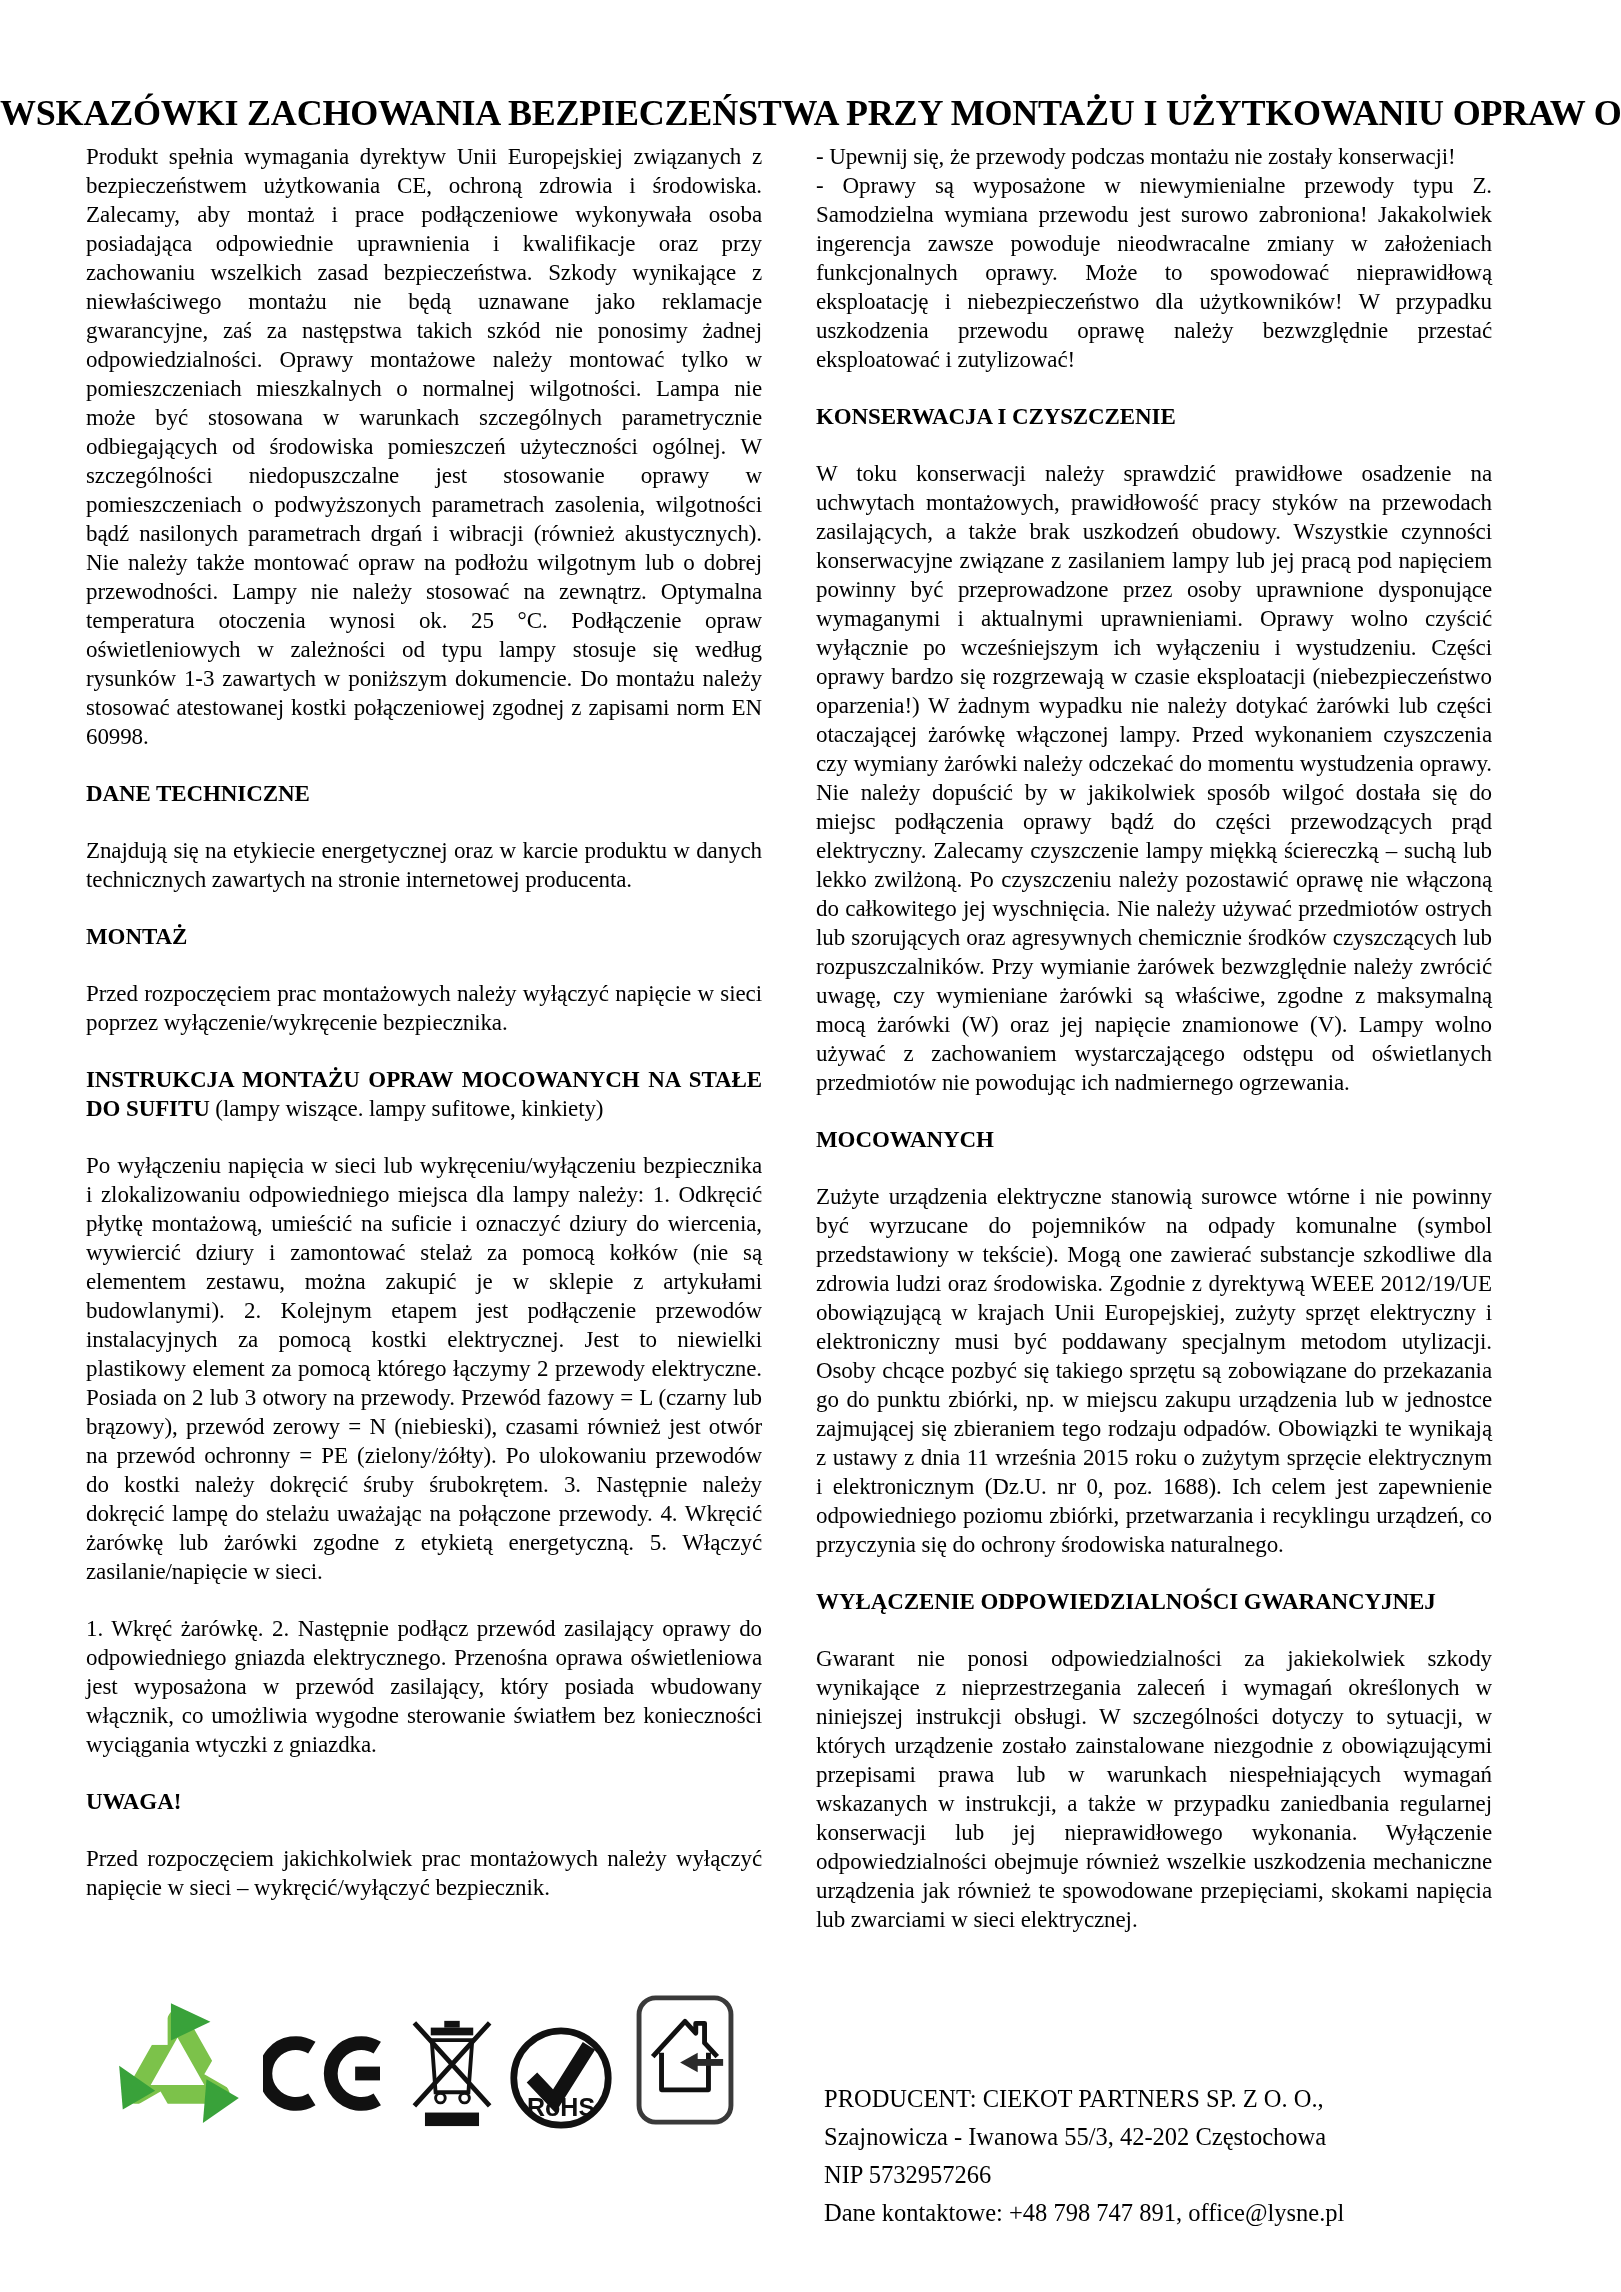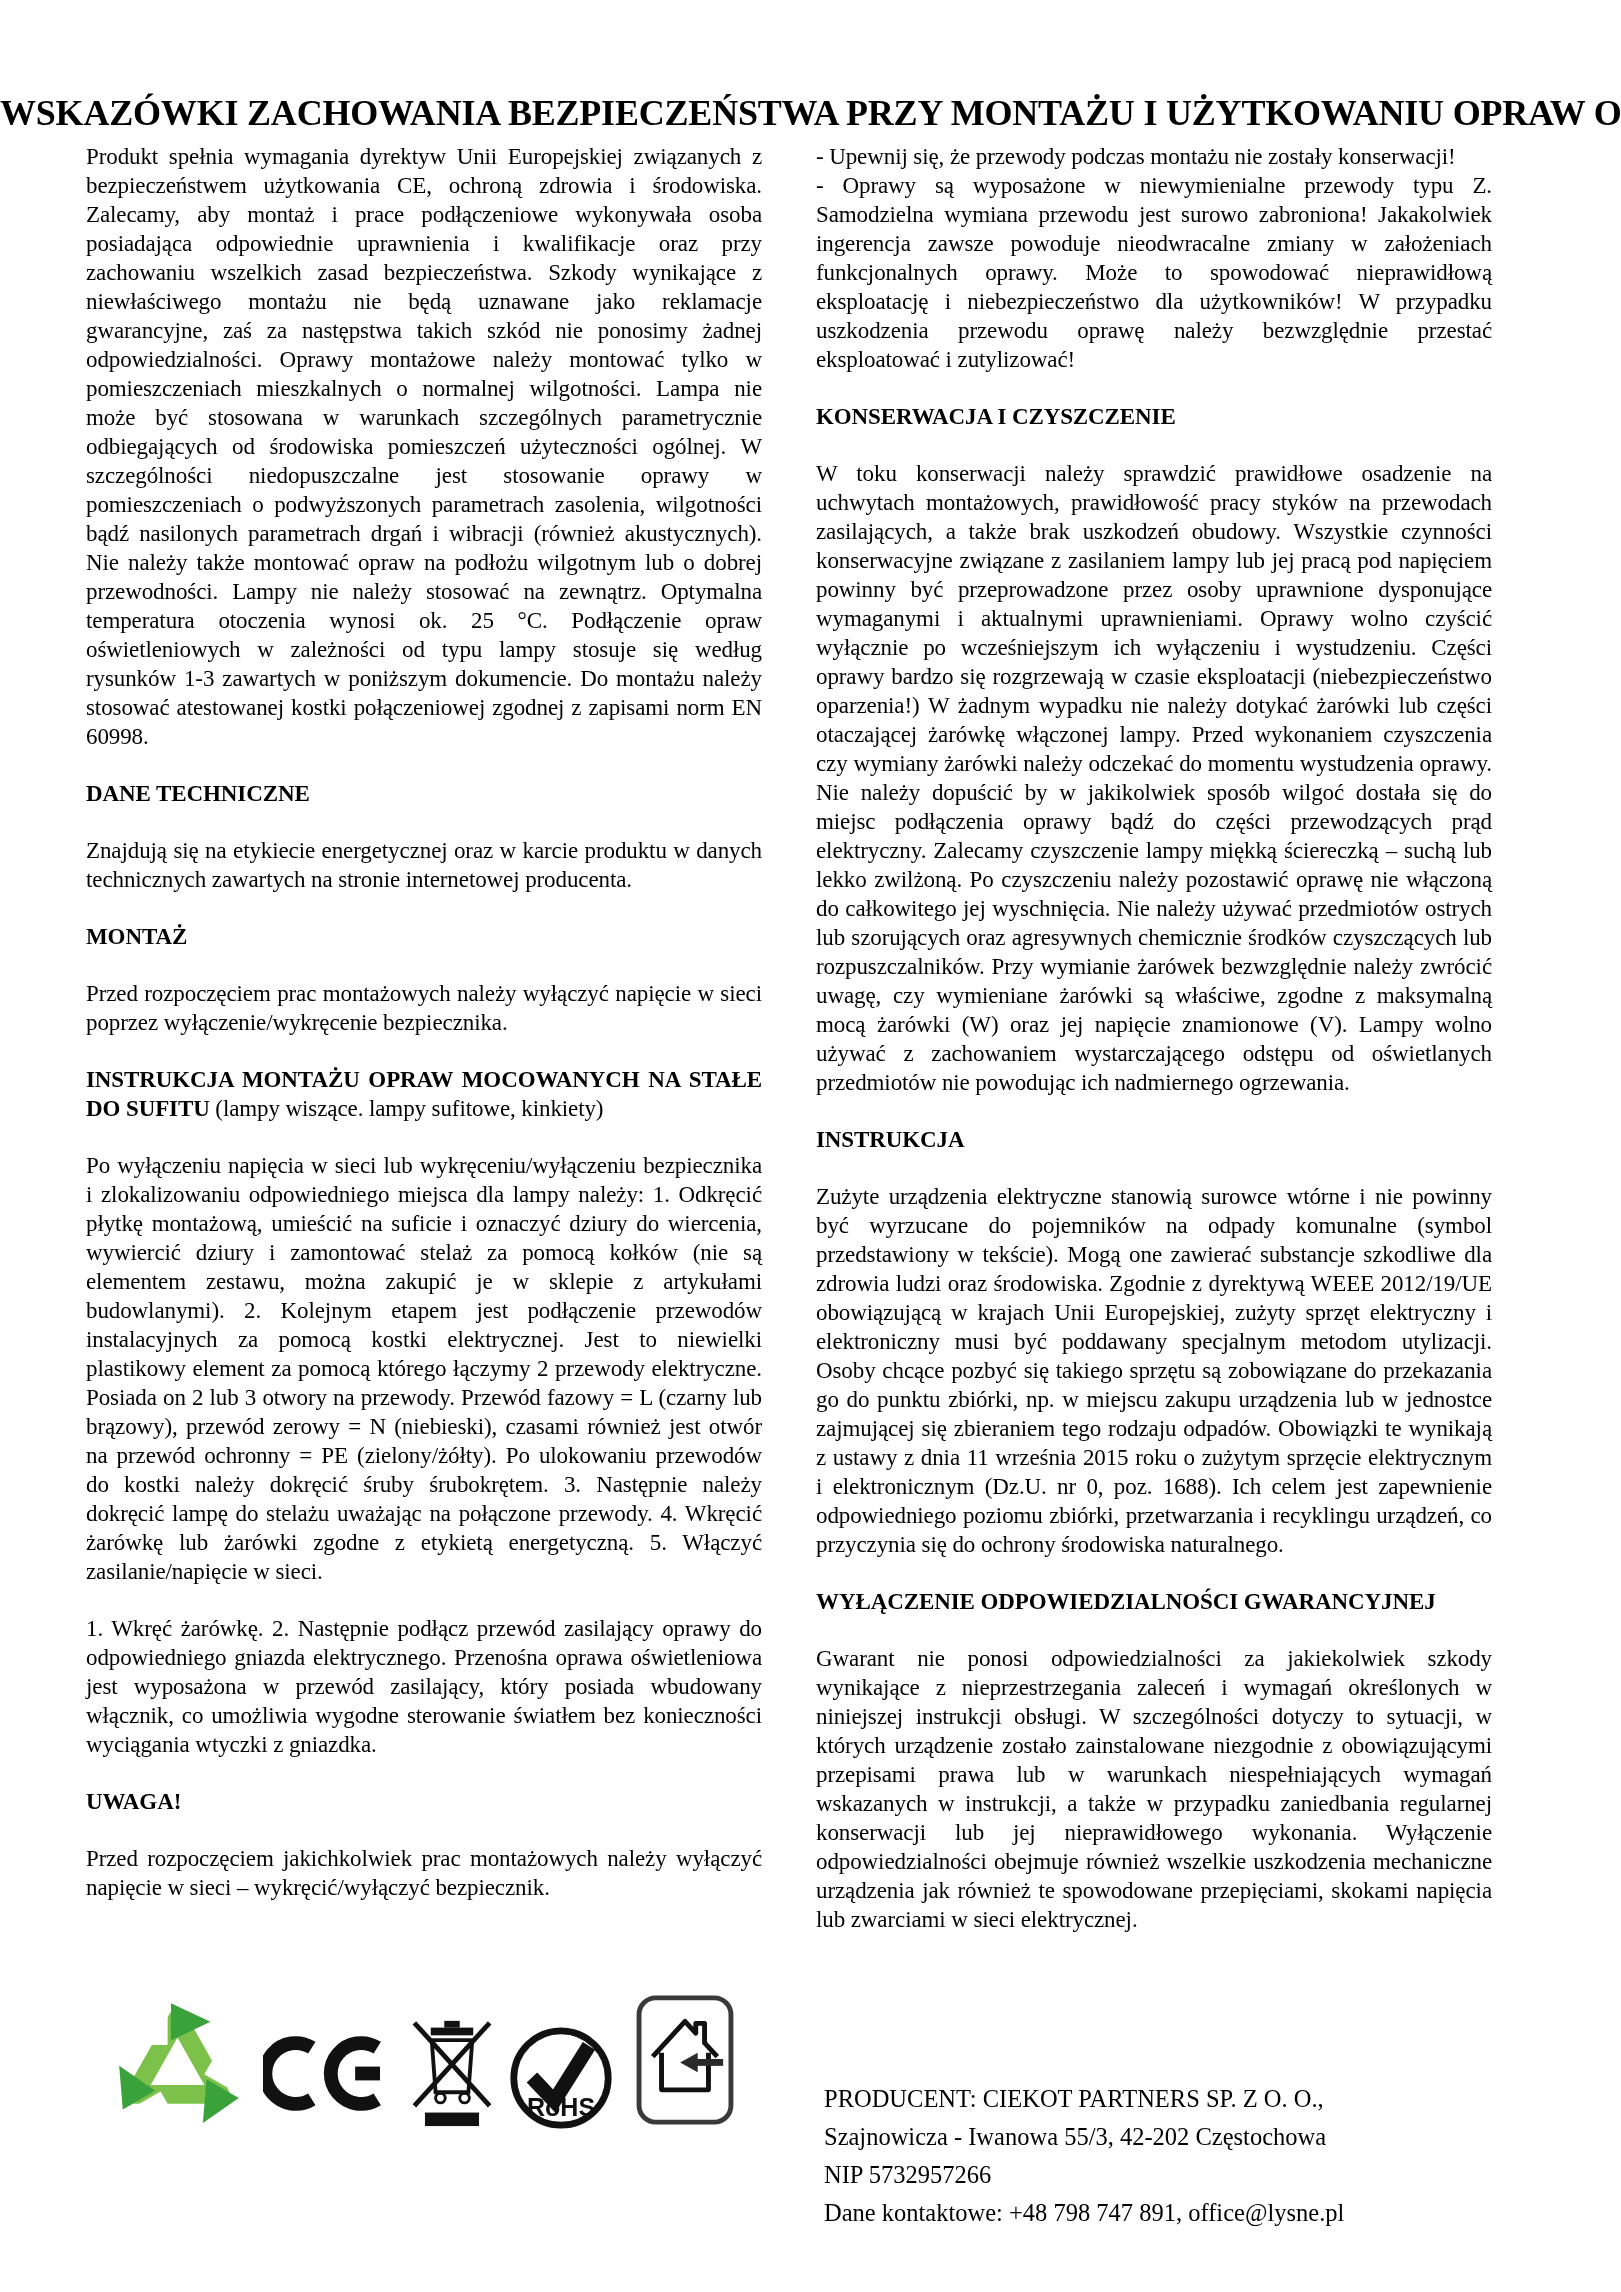--- a/index.html
+++ b/index.html
@@ -68,21 +68,21 @@
         <p class="p">Po wyłączeniu napięcia w sieci lub wykręceniu/wyłączeniu bezpiecznika i zlokalizowaniu odpowiedniego miejsca dla lampy należy: 1. Odkręcić płytkę montażową, umieścić na suficie i oznaczyć dziury do wiercenia, wywiercić dziury i zamontować stelaż za pomocą kołków (nie są elementem zestawu, można zakupić je w sklepie z artykułami budowlanymi). 2. Kolejnym etapem jest podłączenie przewodów instalacyjnych za pomocą kostki elektrycznej. Jest to niewielki plastikowy element za pomocą którego łączymy 2 przewody elektryczne. Posiada on 2 lub 3 otwory na przewody. Przewód fazowy = L (czarny lub brązowy), przewód zerowy = N (niebieski), czasami również jest otwór na przewód ochronny = PE (zielony/żółty). Po ulokowaniu przewodów do kostki należy dokręcić śruby śrubokrętem. 3. Następnie należy dokręcić lampę do stelażu uważając na połączone przewody. 4. Wkręcić żarówkę lub żarówki zgodne z etykietą energetyczną. 5. Włączyć zasilanie/napięcie w sieci.</p>
         <p class="p">1. Wkręć żarówkę. 2. Następnie podłącz przewód zasilający oprawy do odpowiedniego gniazda elektrycznego. Przenośna oprawa oświetleniowa jest wyposażona w przewód zasilający, który posiada wbudowany włącznik, co umożliwia wygodne sterowanie światłem bez konieczności wyciągania wtyczki z gniazdka.</p>
         <h2 class="h">UWAGA!</h2>
         <p class="p">Przed rozpoczęciem jakichkolwiek prac montażowych należy wyłączyć napięcie w sieci – wykręcić/wyłączyć bezpiecznik.</p>
       </section>
     <section class="col">
         <p class="p no-gap">- Upewnij się, że przewody podczas montażu nie zostały konserwacji!</p>
         <p class="p">- Oprawy są wyposażone w niewymienialne przewody typu Z. Samodzielna wymiana przewodu jest surowo zabroniona! Jakakolwiek ingerencja zawsze powoduje nieodwracalne zmiany w założeniach funkcjonalnych oprawy. Może to spowodować nieprawidłową eksploatację i niebezpieczeństwo dla użytkowników! W przypadku uszkodzenia przewodu oprawę należy bezwzględnie przestać eksploatować i zutylizować!</p>
         <h2 class="h">KONSERWACJA I CZYSZCZENIE</h2>
         <p class="p">W toku konserwacji należy sprawdzić prawidłowe osadzenie na uchwytach montażowych, prawidłowość pracy styków na przewodach zasilających, a także brak uszkodzeń obudowy. Wszystkie czynności konserwacyjne związane z zasilaniem lampy lub jej pracą pod napięciem powinny być przeprowadzone przez osoby uprawnione dysponujące wymaganymi i aktualnymi uprawnieniami. Oprawy wolno czyścić wyłącznie po wcześniejszym ich wyłączeniu i wystudzeniu. Części oprawy bardzo się rozgrzewają w czasie eksploatacji (niebezpieczeństwo oparzenia!) W żadnym wypadku nie należy dotykać żarówki lub części otaczającej żarówkę włączonej lampy. Przed wykonaniem czyszczenia czy wymiany żarówki należy odczekać do momentu wystudzenia oprawy. Nie należy dopuścić by w jakikolwiek sposób wilgoć dostała się do miejsc podłączenia oprawy bądź do części przewodzących prąd elektryczny. Zalecamy czyszczenie lampy miękką ściereczką – suchą lub lekko zwilżoną. Po czyszczeniu należy pozostawić oprawę nie włączoną do całkowitego jej wyschnięcia. Nie należy używać przedmiotów ostrych lub szorujących oraz agresywnych chemicznie środków czyszczących lub rozpuszczalników. Przy wymianie żarówek bezwzględnie należy zwrócić uwagę, czy wymieniane żarówki są właściwe, zgodne z maksymalną mocą żarówki (W) oraz jej napięcie znamionowe (V). Lampy wolno używać z zachowaniem wystarczającego odstępu od oświetlanych przedmiotów nie powodując ich nadmiernego ogrzewania.</p>
-        <h2 class="h">INSTRUKCJA</h2>
+        <h2 class="h">MOCOWANYCH</h2>
         <p class="p">Zużyte urządzenia elektryczne stanowią surowce wtórne i nie powinny być wyrzucane do pojemników na odpady komunalne (symbol przedstawiony w tekście). Mogą one zawierać substancje szkodliwe dla zdrowia ludzi oraz środowiska. Zgodnie z dyrektywą WEEE 2012/19/UE obowiązującą w krajach Unii Europejskiej, zużyty sprzęt elektryczny i elektroniczny musi być poddawany specjalnym metodom utylizacji. Osoby chcące pozbyć się takiego sprzętu są zobowiązane do przekazania go do punktu zbiórki, np. w miejscu zakupu urządzenia lub w jednostce zajmującej się zbieraniem tego rodzaju odpadów. Obowiązki te wynikają z ustawy z dnia 11 września 2015 roku o zużytym sprzęcie elektrycznym i elektronicznym (Dz.U. nr 0, poz. 1688). Ich celem jest zapewnienie odpowiedniego poziomu zbiórki, przetwarzania i recyklingu urządzeń, co przyczynia się do ochrony środowiska naturalnego.</p>
         <h2 class="h">WYŁĄCZENIE ODPOWIEDZIALNOŚCI GWARANCYJNEJ</h2>
         <p class="p">Gwarant nie ponosi odpowiedzialności za jakiekolwiek szkody wynikające z nieprzestrzegania zaleceń i wymagań określonych w niniejszej instrukcji obsługi. W szczególności dotyczy to sytuacji, w których urządzenie zostało zainstalowane niezgodnie z obowiązującymi przepisami prawa lub w warunkach niespełniających wymagań wskazanych w instrukcji, a także w przypadku zaniedbania regularnej konserwacji lub jej nieprawidłowego wykonania. Wyłączenie odpowiedzialności obejmuje również wszelkie uszkodzenia mechaniczne urządzenia jak również te spowodowane przepięciami, skokami napięcia lub zwarciami w sieci elektrycznej.</p>
       </section>
   </div>
 
   <div class="footer-icons">
 
     <span class="icon-recycling">
       <svg viewBox="0 0 120 112" xmlns="http://www.w3.org/2000/svg">

